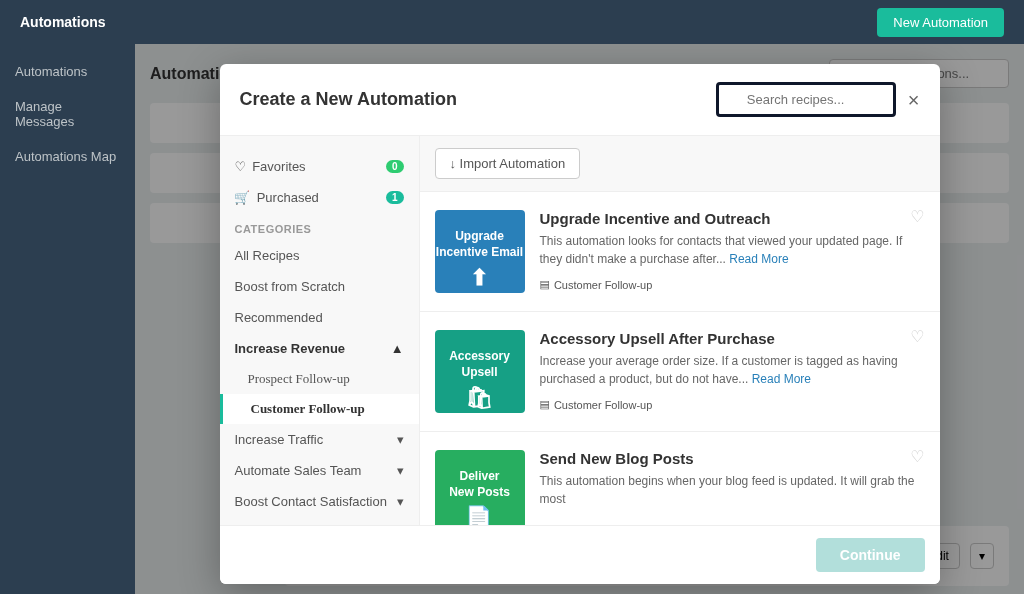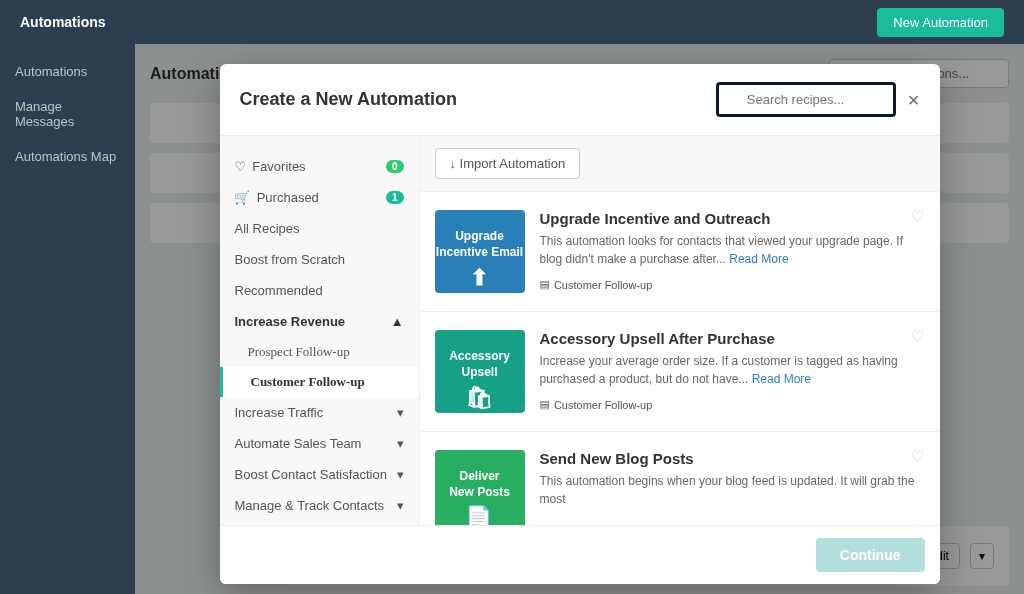--- a/index.html
+++ b/index.html
@@ -467,20 +467,21 @@
             </div>
 
             <div class="modal-sidebar-section">
               <span class="modal-sidebar-section-label">
                 <span>🛒</span>
                 <span>Purchased</span>
               </span>
               <span class="section-badge teal">1</span>
             </div>
 
+            <div class="categories-label">CATEGORIES</div>
 
             <div class="modal-cat-item">
                 <span>All Recipes</span>
               </div>
             <div class="modal-cat-item">
                 <span>Boost from Scratch</span>
               </div>
             <div class="modal-cat-item">
                 <span>Recommended</span>
               </div>
@@ -516,21 +517,21 @@
 
             <div class="recipe-card">
               <div class="recipe-thumb blue">
                 <span>Upgrade</span>
                 <span>Incentive Email</span>
                 <span class="recipe-thumb-icon">⬆</span>
               </div>
               <div class="recipe-info">
                 <div class="recipe-title">Upgrade Incentive and Outreach</div>
                 <div class="recipe-desc">
-                  <span>This automation looks for contacts that viewed your upgrade page. If blog didn't make a purchase after...</span>
+                  <span>This automation looks for contacts that viewed your updated page. If they didn't make a purchase after...</span>
                   <a>Read More</a>
                 </div>
                 <div class="recipe-tag">
                   <span class="tag-icon">▤</span>
                   <span>Customer Follow-up</span>
                 </div>
               </div>
               <button class="heart-btn">♡</button>
             </div>
 

